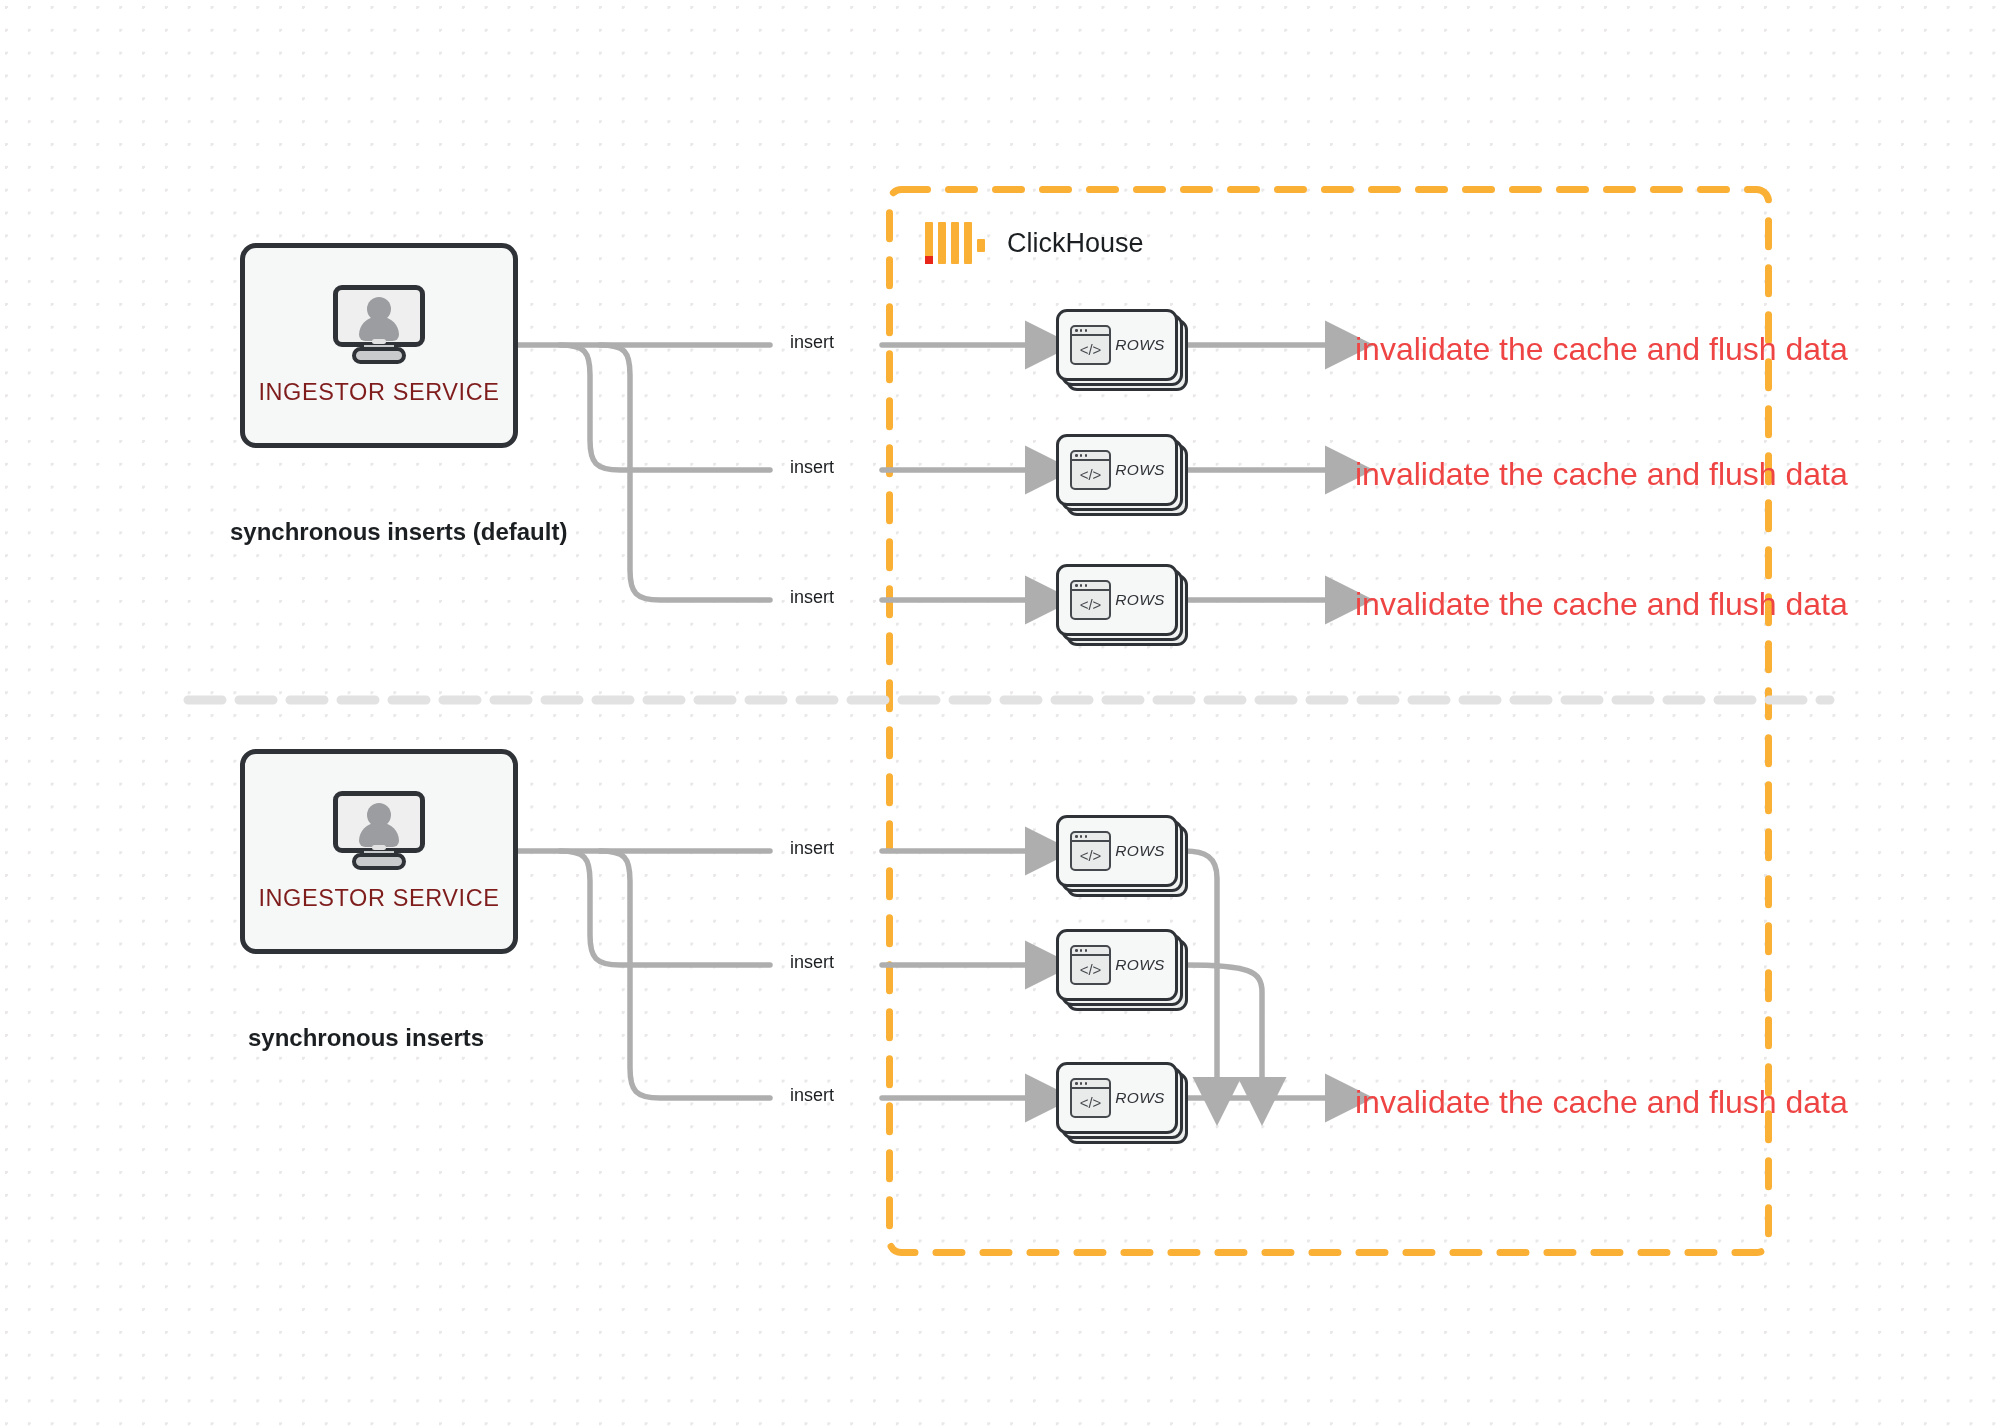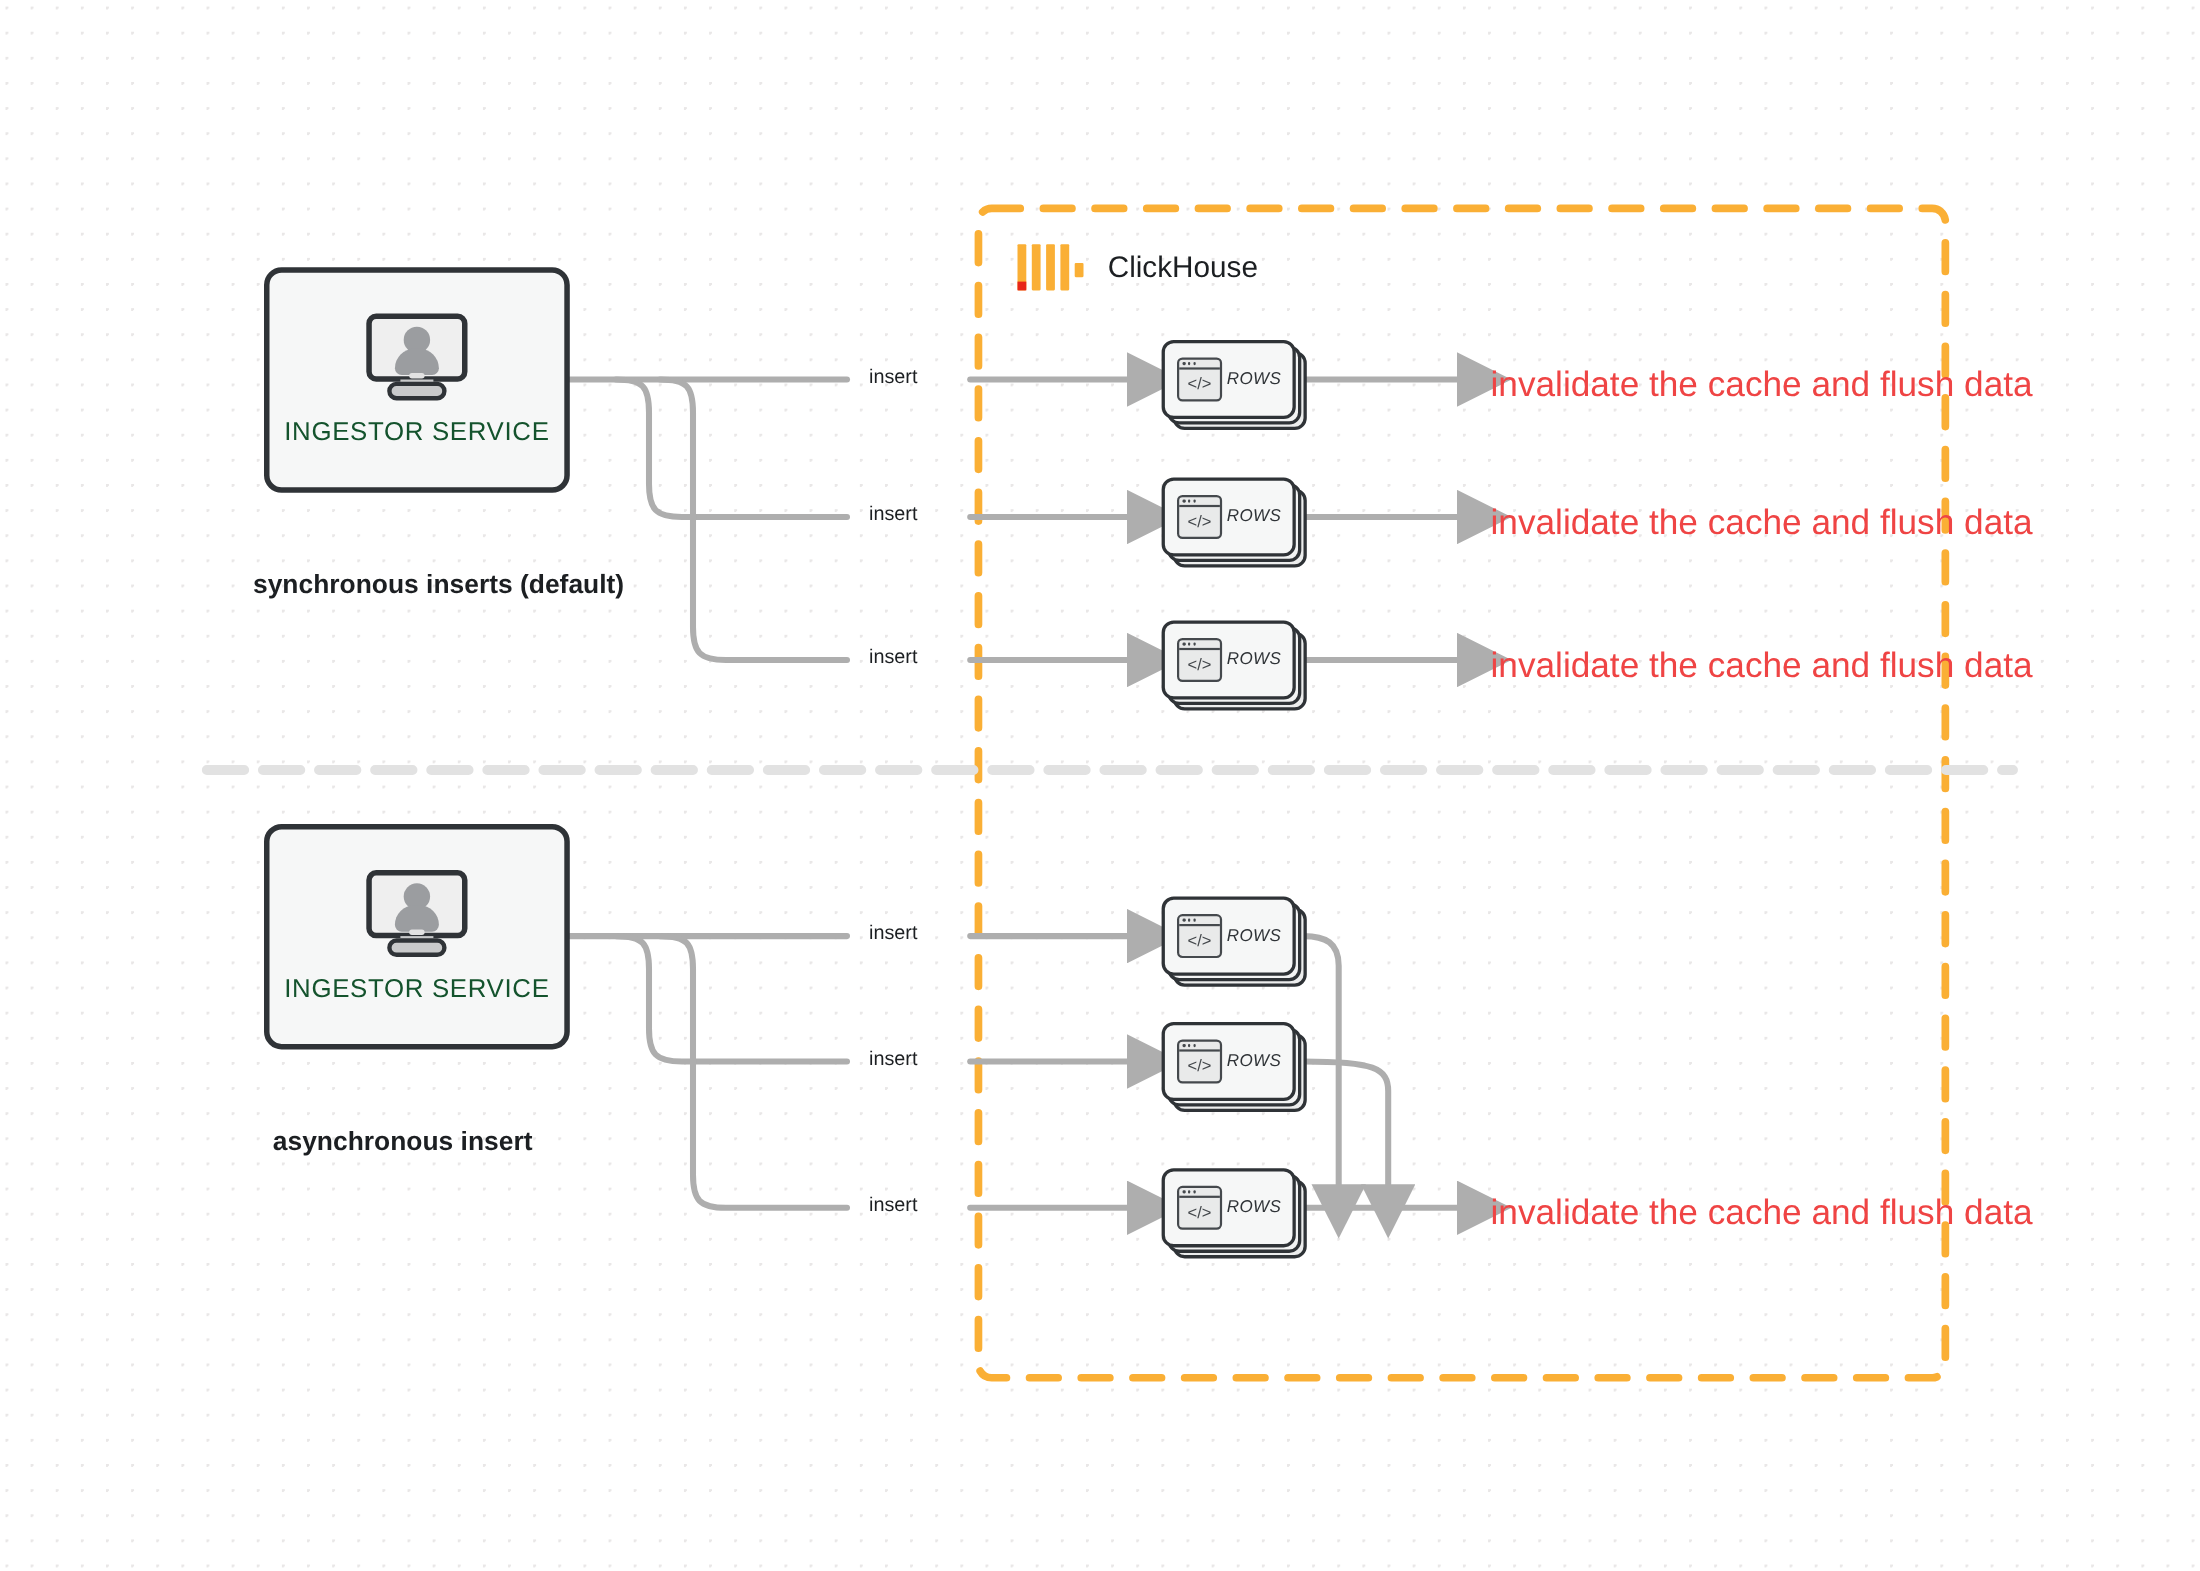--- a/index.html
+++ b/index.html
@@ -25,21 +25,21 @@
     position:absolute;
     width:278px;height:205px;
     background:#f6f7f7;
     border:5px solid #2f3337;
     border-radius:16px;
     box-sizing:border-box;
     display:flex;flex-direction:column;
     align-items:center;justify-content:center;
   }
   .service-label{
-    font-size:23.5px;color:#14532d;letter-spacing:.6px;
+    font-size:23.5px;color:#7f1d1d;letter-spacing:.6px;
     margin-top:16px;white-space:nowrap;
   }
   .monitor{position:relative;width:92px;height:78px;}
   .monitor .screen{
     position:absolute;left:0;top:0;width:92px;height:62px;
     border:5px solid #2f3337;border-radius:9px;background:#efefef;
     box-sizing:border-box;
   }
   .monitor .person-head{
     position:absolute;left:50%;top:12px;width:24px;height:24px;margin-left:-12px;
@@ -278,21 +278,21 @@
       <div class="screen"></div>
       <div class="person-head"></div>
       <div class="person-body"></div>
       <div class="notch"></div>
       <div class="neck"></div>
       <div class="base"></div>
     </div>
     <div class="service-label">INGESTOR SERVICE</div>
   </div>
 
-  <div class="section-caption" style="left:248px;top:1024px;">asynchronous insert</div>
+  <div class="section-caption" style="left:248px;top:1024px;">synchronous inserts</div>
 
   <div class="edge-label" style="left:790px;top:838px;">insert</div>
   <div class="edge-label" style="left:790px;top:952px;">insert</div>
   <div class="edge-label" style="left:790px;top:1085px;">insert</div>
 
   <div class="rows-card" style="left:1056px;top:815px;">
     <div class="back2"></div>
       <div class="back1"></div>
     <div class="front">
       <div class="win">

